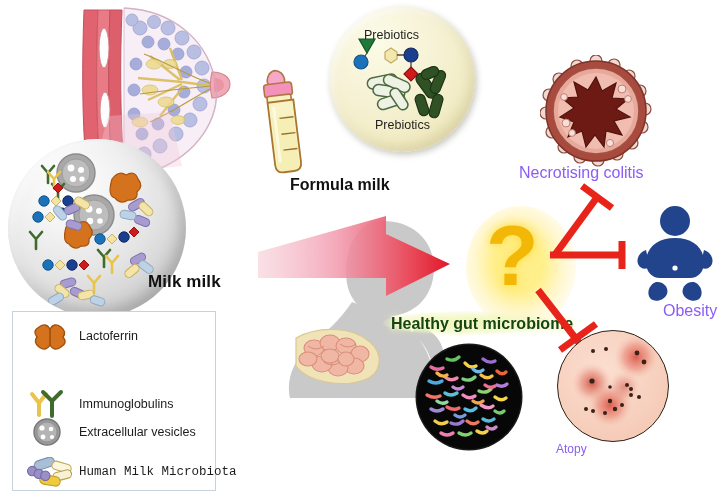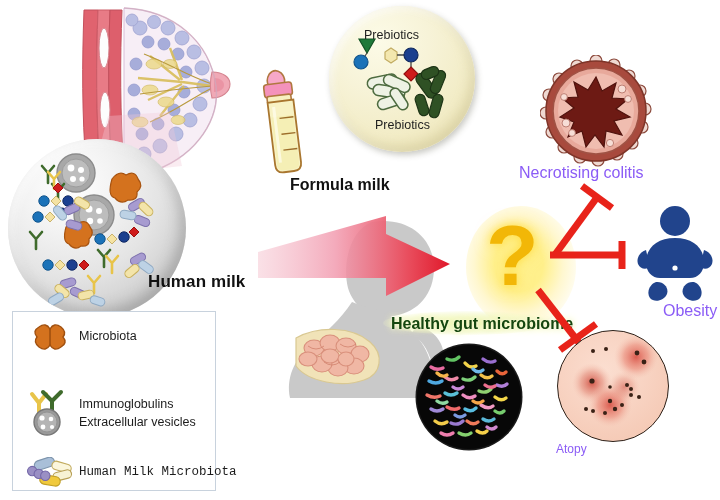--- a/index.html
+++ b/index.html
@@ -269,21 +269,21 @@
         <g fill="#bdd2e5" stroke="#8fa9c2" stroke-width="1">
           <rect x="44" y="70" width="16" height="8" rx="4" transform="rotate(50 52 74)"></rect>
           <rect x="112" y="72" width="16" height="8" rx="4" transform="rotate(10 120 76)"></rect>
           <rect x="40" y="156" width="16" height="8" rx="4" transform="rotate(-30 48 160)"></rect>
           <rect x="130" y="124" width="16" height="8" rx="4" transform="rotate(36 138 128)"></rect>
           <rect x="82" y="158" width="15" height="8" rx="4" transform="rotate(18 90 162)"></rect>
         </g>
       </g>
     </svg>
   </div>
-  <div class="lbl" id="label-human-milk">Human milk</div>
+  <div class="lbl" id="label-human-milk">Milk milk</div>
 
   <div class="abs" id="formula-circle">
     <svg viewBox="0 0 146 146" width="146" height="146">
 
       <polygon points="30,33 46,33 38,47" fill="#1f7a3a" stroke="#135426" stroke-width="1.2"></polygon>
       <line x1="38" y1="47" x2="34" y2="53" stroke="#444" stroke-width="1.2"></line>
       <circle cx="32" cy="56" r="7" fill="#1b72b8" stroke="#12558c" stroke-width="1.2"></circle>
 
       <polygon points="62,42 68,46 68,53 62,57 56,53 56,46" fill="#f3e7ae" stroke="#c2ac62" stroke-width="1.2"></polygon>
       <line x1="68" y1="49" x2="76" y2="49" stroke="#444" stroke-width="1.3"></line>
@@ -541,37 +541,37 @@
 
   <div class="abs" id="legend">
 
     <div class="legend-row" style="top:8px;">
       <svg class="legend-ico" viewBox="0 0 50 30">
         <g fill="#d4721e" stroke="#a0500f" stroke-width="1.4">
           <path d="M14 6 q7-5 11 2 q4-7 11-2 q6 5 2 10 q5 6 -2 10 q-7 5 -11 -2 q-4 7 -11 2 q-6-5 -2-10 q-5-6 2-10 Z"></path>
         </g>
         <path d="M25 8 L25 24" stroke="#a0500f" stroke-width="1.6" fill="none"></path>
       </svg>
-      <span class="legend-text">Microbiota</span>
+      <span class="legend-text">Lactoferrin</span>
     </div>
 
 
     <div class="legend-row" style="top:76px;text-align:right;">
       <svg class="legend-ico" viewBox="0 0 50 30">
         <g stroke="#e8c44a" stroke-width="4" stroke-linecap="round" fill="none">
           <path d="M14 26 L14 14 M14 14 L7 5 M14 14 L21 5"></path>
         </g>
         <g stroke="#3f6b2c" stroke-width="4" stroke-linecap="round" fill="none">
           <path d="M27 27 L27 12 M27 12 L18 3 M27 12 L36 3"></path>
         </g>
       </svg>
       <span class="legend-text">Immunoglobulins</span>
     </div>
 
-    <div class="legend-row" style="top:94px;">
+    <div class="legend-row" style="top:104px;">
       <svg class="legend-ico" viewBox="0 0 50 30">
         <circle cx="22" cy="15" r="13" fill="#9a9a9a" stroke="#777" stroke-width="1.4"></circle>
         <circle cx="22" cy="15" r="10" fill="#b4b4b4" stroke="#949494" stroke-width="1"></circle>
         <circle cx="17" cy="11" r="2.6" fill="#fff"></circle>
           <circle cx="26" cy="12" r="2.3" fill="#fff"></circle>
         <circle cx="18" cy="20" r="2.4" fill="#fff"></circle>
           <circle cx="27" cy="20" r="2.1" fill="#fff"></circle>
       </svg>
       <span class="legend-text">Extracellular vesicles</span>
     </div>

